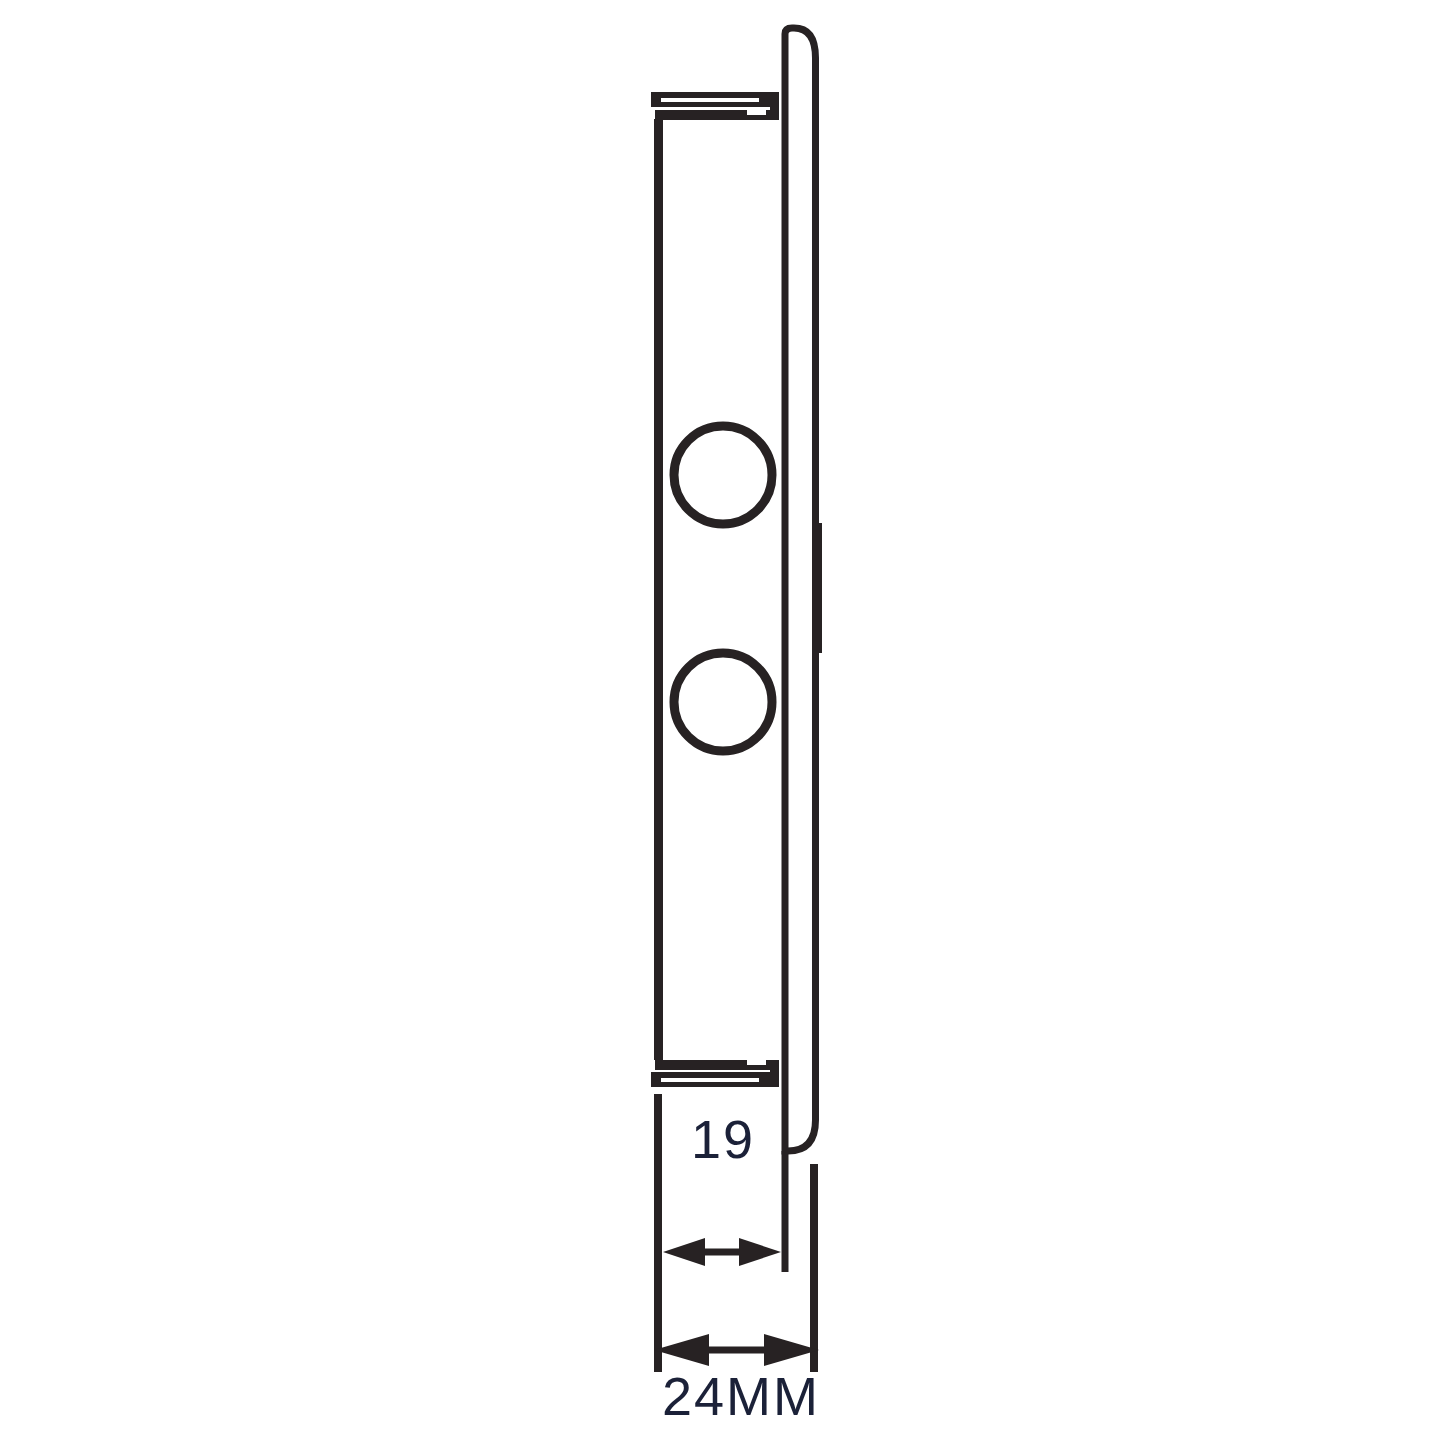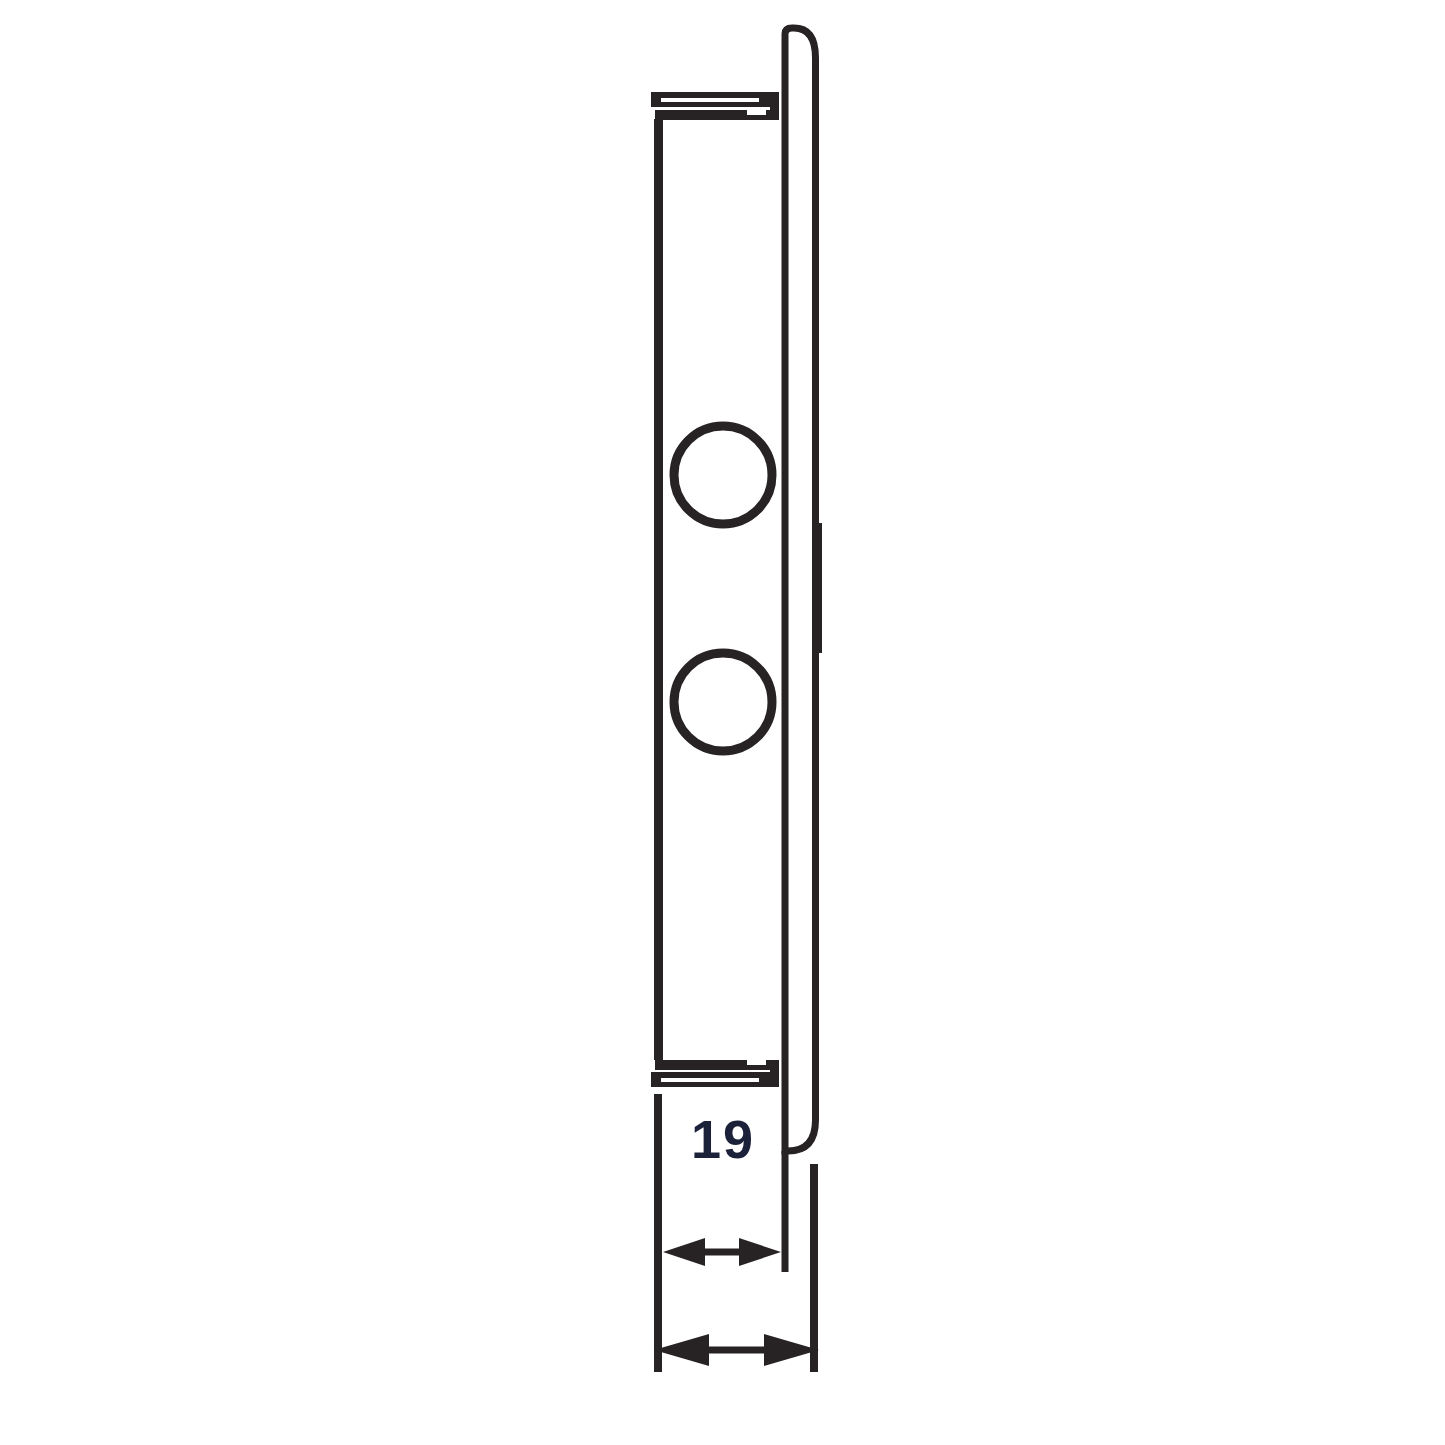--- a/index.html
+++ b/index.html
@@ -34,21 +34,21 @@
   .circle-line {
     fill: var(--paper);
     stroke: var(--stroke);
     stroke-width: 9;
   }
 
   .dim-label {
     position: absolute;
     width: 200px;
     text-align: center;
-    font-weight: 700;
+    font-weight: 400;
     font-size: 54px;
     line-height: 1;
     letter-spacing: 2px;
     color: var(--label);
     user-select: none;
   }
   #label-19      { left: 623px; top: 1112px; }
   #label-19-unit { left: 622px; top: 1179px; }
   #label-24      { left: 641px; top: 1369px; }
 </style>
@@ -98,13 +98,14 @@
     <g>
       <line class="line7" x1="702" y1="1350" x2="770" y2="1350"></line>
       <polygon class="ink" points="654,1350 709,1334 709,1366"></polygon>
       <polygon class="ink" points="819,1350 764,1334 764,1366"></polygon>
     </g>
   </svg>
 
   <div class="dim-label" id="label-19">19</div>
 
 
+  <div class="dim-label" id="label-24">24MM</div>
 </div>
 
 </body></html>

